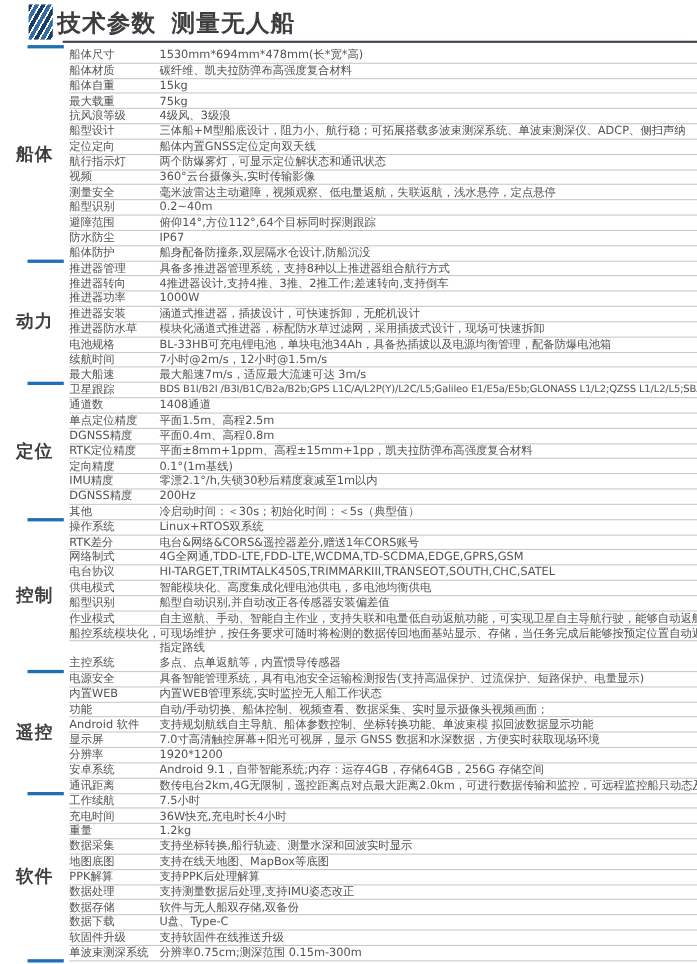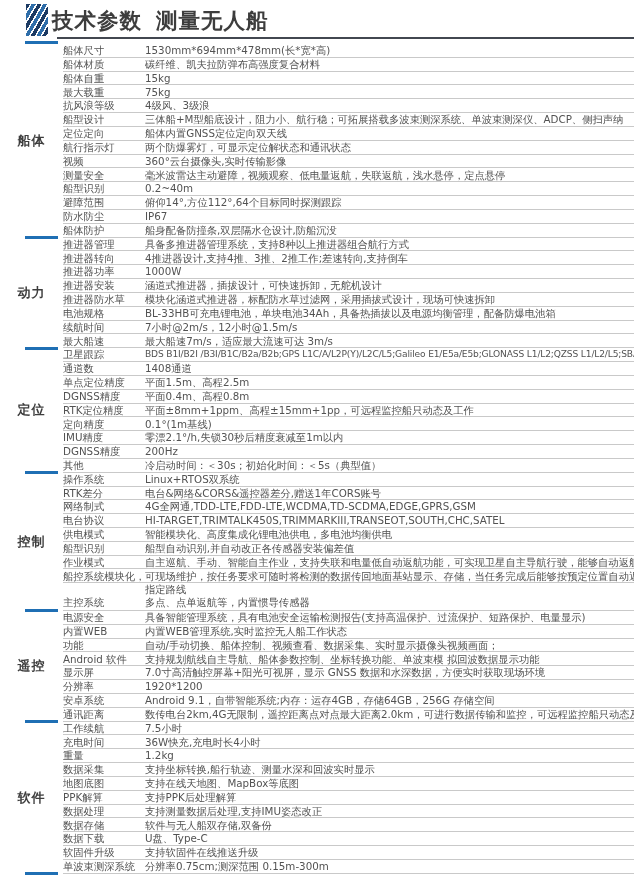--- a/index.html
+++ b/index.html
@@ -26,21 +26,21 @@
   .accent{position:absolute;left:25px;top:41px;width:33px;height:3px;background:#1f6fb4;}
   
   .spec-table{position:absolute;left:0;top:44px;width:634px;}
   .section{display:flex;position:relative;}
   .sec-divider{
     position:absolute;bottom:-1.5px;left:25px;width:33px;height:3px;
     background:#1f6fb4;z-index:2;
   }
   .sec-label{
     width:63px;flex:none;display:flex;align-items:center;justify-content:center;
-    font-size:13px;font-weight:bold;color:#3e3e3e;letter-spacing:1px;
+    font-size:16px;font-weight:bold;color:#3e3e3e;letter-spacing:1px;
   }
   .rows{flex:1;min-width:0;}
   .row{
     display:flex;align-items:center;height:13.83px;box-sizing:border-box;
     border-bottom:1px solid #c9c9c9;overflow:hidden;
   }
   .row.tall{height:27.66px;align-items:flex-end;}
   .cell{font-size:10.3px;line-height:12.5px;}
   .cell.label{width:82px;flex:none;white-space:nowrap;overflow:visible;}
   .cell.value{flex:1;min-width:0;white-space:nowrap;overflow:hidden;padding-right:16px;}
@@ -175,21 +175,21 @@
         <div class="row">
           <div class="cell label">单点定位精度</div>
           <div class="cell value">平面1.5m、高程2.5m</div>
         </div>
         <div class="row">
           <div class="cell label">DGNSS精度</div>
           <div class="cell value">平面0.4m、高程0.8m</div>
         </div>
         <div class="row">
           <div class="cell label">RTK定位精度</div>
-          <div class="cell value">平面±8mm+1ppm、高程±15mm+1pp，可远程监控船只动态及工作</div>
+          <div class="cell value">平面±8mm+1ppm、高程±15mm+1pp，凯夫拉防弹布高强度复合材料</div>
         </div>
         <div class="row">
           <div class="cell label">定向精度</div>
           <div class="cell value">0.1°(1m基线)</div>
         </div>
         <div class="row">
           <div class="cell label">IMU精度</div>
           <div class="cell value">零漂2.1°/h,失锁30秒后精度衰减至1m以内</div>
         </div>
         <div class="row">

